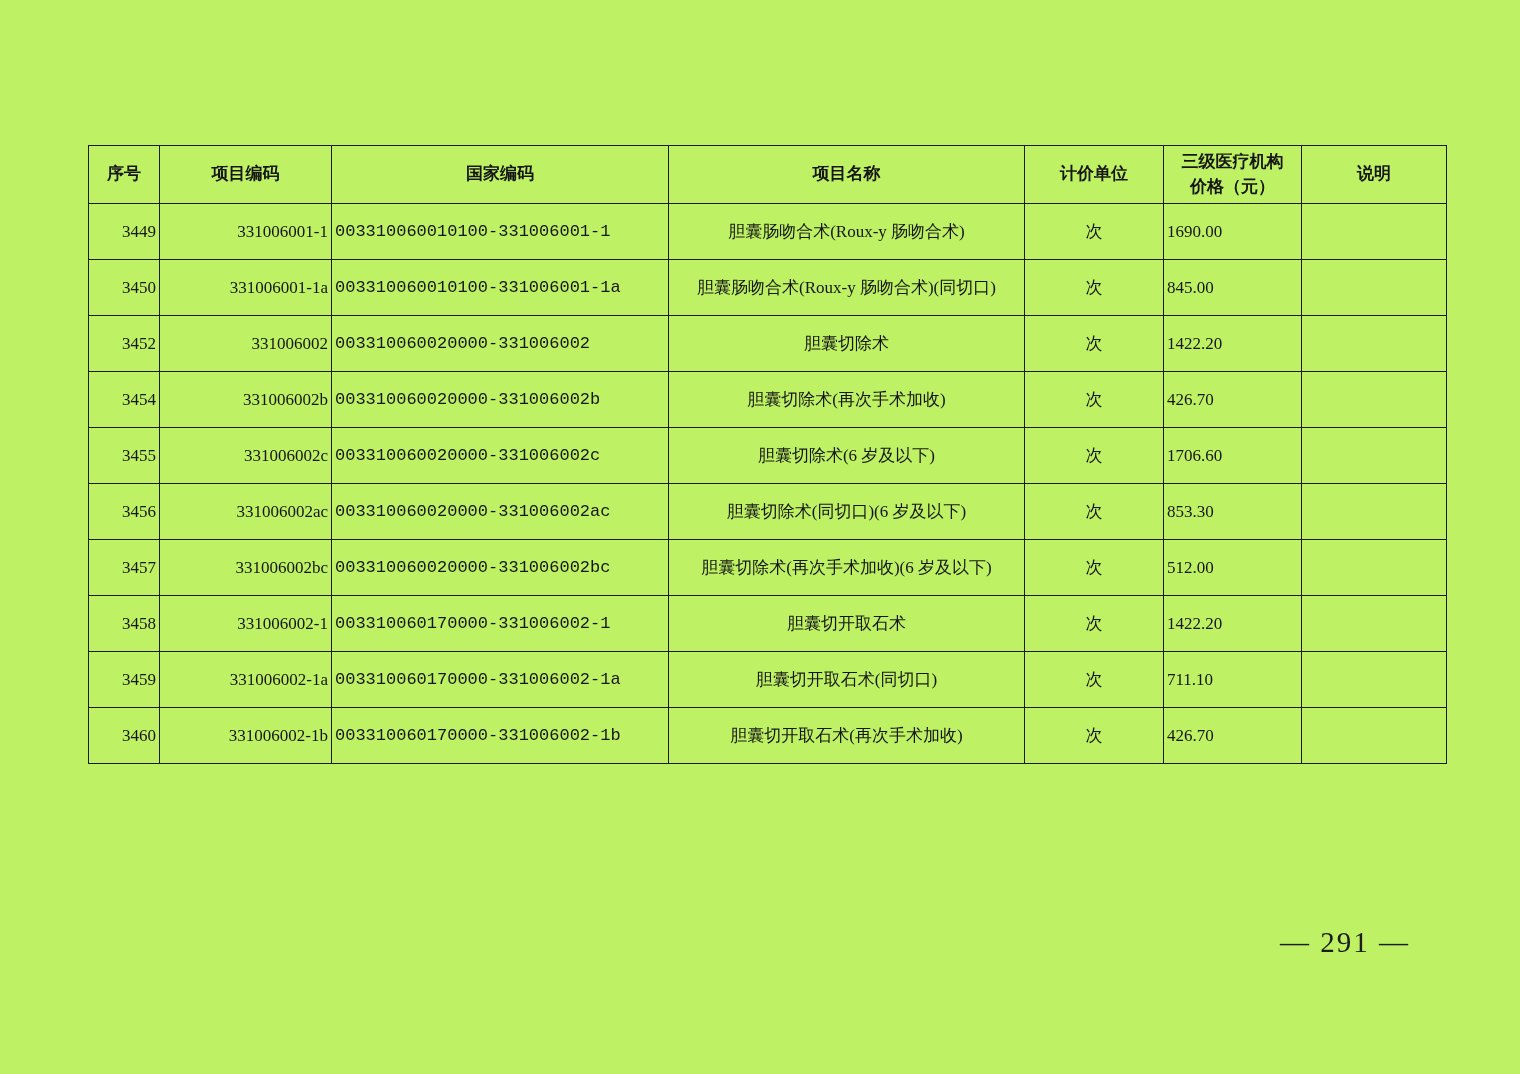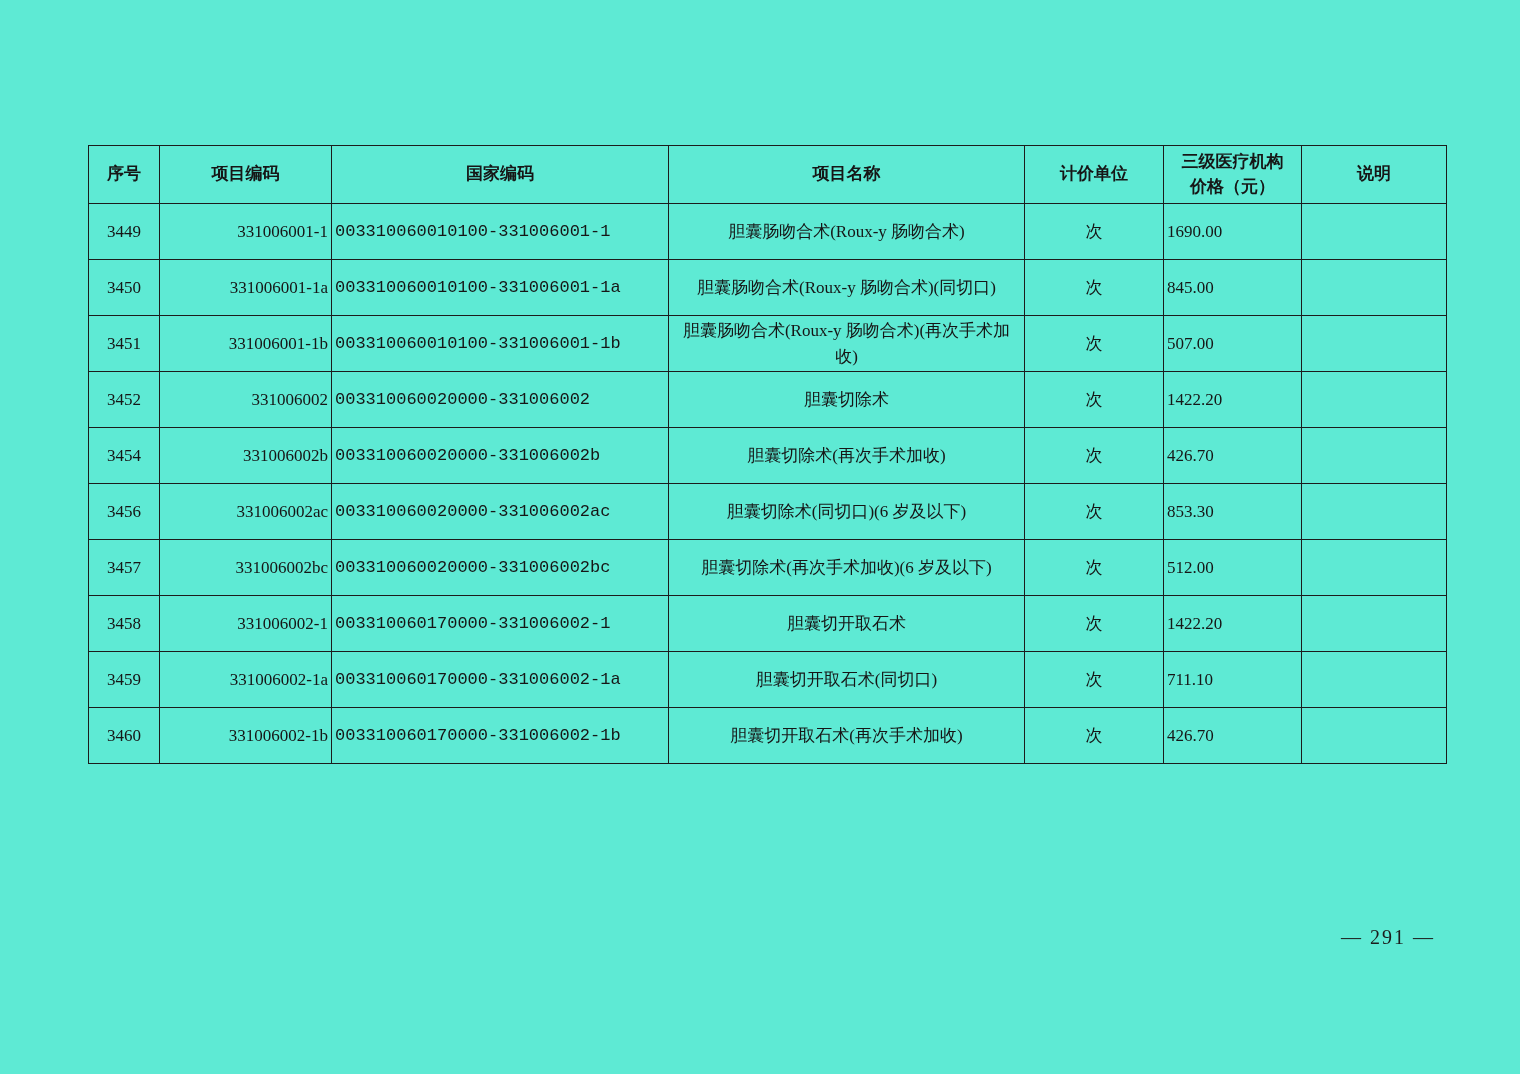--- a/index.html
+++ b/index.html
@@ -4,21 +4,21 @@
 <style>
   * { margin: 0; padding: 0; box-sizing: border-box; }
   html, body {
     background: #ffffff;
     font-family: "Liberation Serif", "DejaVu Serif", serif;
   }
   .page {
     position: relative;
     width: 1520px;
     height: 1074px;
-    background: #5eead4;
+    background: #bef264;
     overflow: hidden;
   }
   table.price-table {
     position: absolute;
     left: 88px;
     top: 145px;
     width: 1358px;
     border-collapse: collapse;
     table-layout: fixed;
     color: #161616;
@@ -36,34 +36,34 @@
     text-align: center;
     white-space: pre-line;
     line-height: 1.45;
     padding: 2px;
   }
   table.price-table td {
     height: 56px;
     line-height: 1.5;
     padding: 2px 3px;
   }
-  td.col-seq   { text-align: center; }
+  td.col-seq   { text-align: right; }
   td.col-code  { text-align: right; }
   td.col-ncode { text-align: left; font-family: Liberation Mono, monospace; }
   td.col-name  { text-align: center; }
   td.col-unit  { text-align: center; }
   td.col-price { }
   td.col-note  { text-align: center; }
   .page-number {
     position: absolute;
     left: 1255px;
     top: 926px;
     width: 180px;
-    text-align: right;
-    font-size: 20px;
+    text-align: center;
+    font-size: 29px;
     color: #1c1c1c;
     letter-spacing: 2px;
     white-space: nowrap;
   }
 </style>
 </head>
 <body>
 
 <div class="page">
 
@@ -103,29 +103,20 @@
   <tr>
     <td class="col-seq">3450</td>
     <td class="col-code">331006001-1a</td>
     <td class="col-ncode">003310060010100-331006001-1a</td>
     <td class="col-name">胆囊肠吻合术(Roux-y 肠吻合术)(同切口)</td>
     <td class="col-unit">次</td>
     <td class="col-price">845.00</td>
     <td class="col-note"></td>
   </tr>
 
-  <tr>
-    <td class="col-seq">3451</td>
-    <td class="col-code">331006001-1b</td>
-    <td class="col-ncode">003310060010100-331006001-1b</td>
-    <td class="col-name">胆囊肠吻合术(Roux-y 肠吻合术)(再次手术加收)</td>
-    <td class="col-unit">次</td>
-    <td class="col-price">507.00</td>
-    <td class="col-note"></td>
-  </tr>
 
   <tr>
     <td class="col-seq">3452</td>
     <td class="col-code">331006002</td>
     <td class="col-ncode">003310060020000-331006002</td>
     <td class="col-name">胆囊切除术</td>
     <td class="col-unit">次</td>
     <td class="col-price">1422.20</td>
     <td class="col-note"></td>
   </tr>
@@ -134,20 +125,29 @@
   <tr>
     <td class="col-seq">3454</td>
     <td class="col-code">331006002b</td>
     <td class="col-ncode">003310060020000-331006002b</td>
     <td class="col-name">胆囊切除术(再次手术加收)</td>
     <td class="col-unit">次</td>
     <td class="col-price">426.70</td>
     <td class="col-note"></td>
   </tr>
 
+  <tr>
+    <td class="col-seq">3455</td>
+    <td class="col-code">331006002c</td>
+    <td class="col-ncode">003310060020000-331006002c</td>
+    <td class="col-name">胆囊切除术(6 岁及以下)</td>
+    <td class="col-unit">次</td>
+    <td class="col-price">1706.60</td>
+    <td class="col-note"></td>
+  </tr>
 
   <tr>
     <td class="col-seq">3456</td>
     <td class="col-code">331006002ac</td>
     <td class="col-ncode">003310060020000-331006002ac</td>
     <td class="col-name">胆囊切除术(同切口)(6 岁及以下)</td>
     <td class="col-unit">次</td>
     <td class="col-price">853.30</td>
     <td class="col-note"></td>
   </tr>

